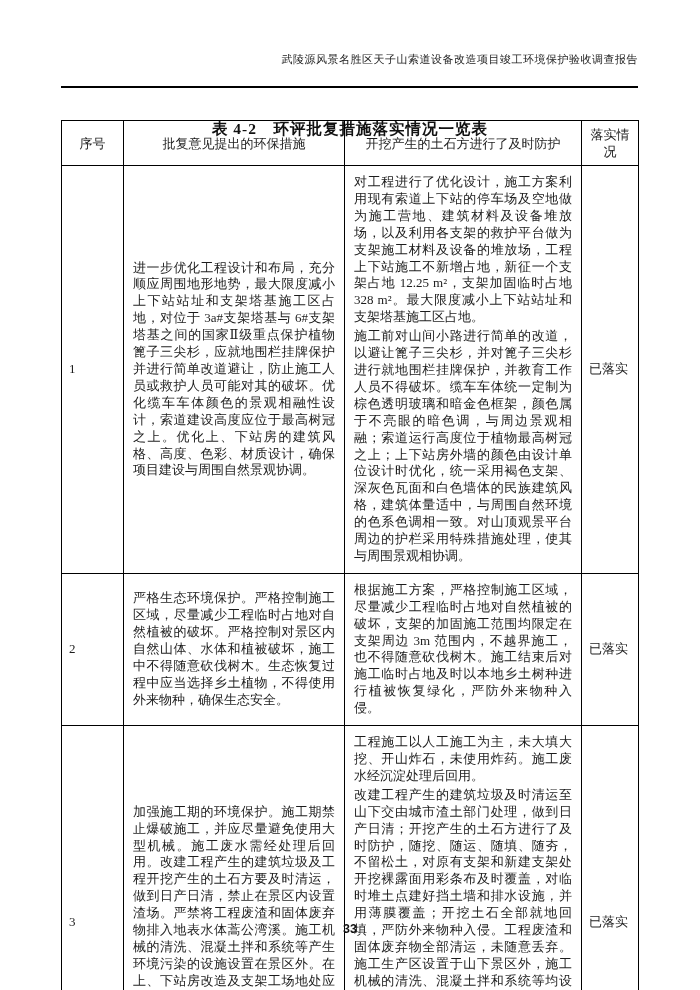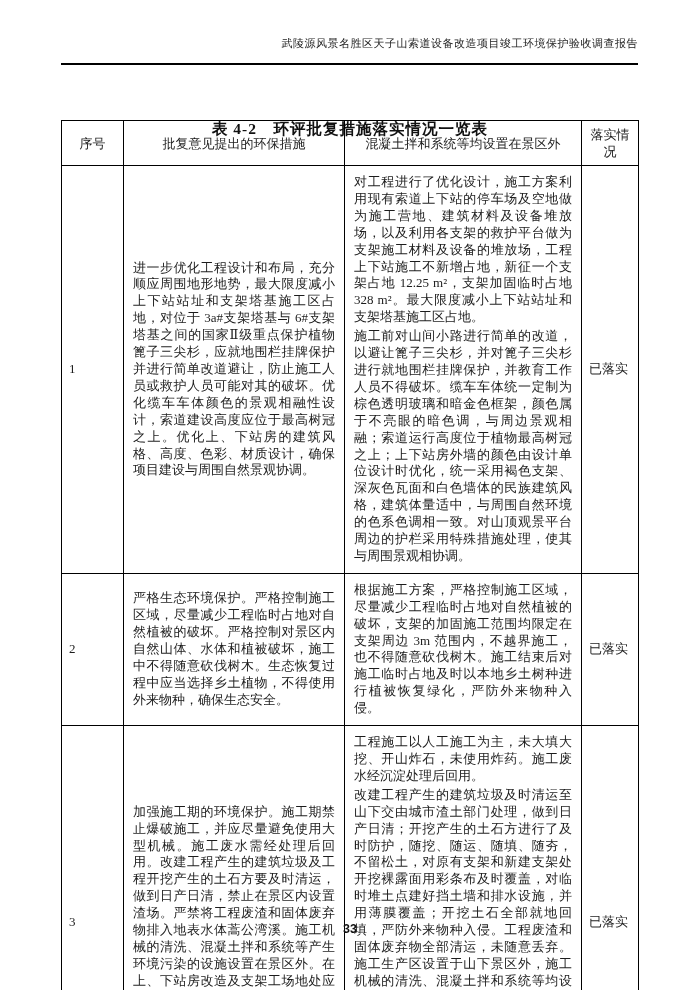--- a/index.html
+++ b/index.html
@@ -8,26 +8,26 @@
     width: 700px; height: 990px;
     font-family: "Liberation Serif", "DejaVu Serif", serif;
     color: #1c1c1c;
     position: relative;
     overflow: hidden;
   }
   .page { position: absolute; inset: 0; background: #fff; }
 
   .doc-header {
     position: absolute;
-    top: 36px; left: 61px; width: 577px;
+    top: 52px; left: 61px; width: 577px;
     text-align: right;
     font-size: 11px;
     letter-spacing: 0.5px;
     color: #222;
-    padding-bottom: 12px;
+    padding-bottom: 19px;
     border-bottom: 2px solid #000;
   }
 
   .doc-title {
     position: absolute;
     top: 90px; left: 0; width: 700px;
     text-align: center;
     font-size: 15.5px;
     font-weight: bold;
     letter-spacing: 1px;
@@ -100,21 +100,21 @@
     <colgroup>
       <col class="c-no">
         <col class="c-meas">
         <col class="c-actual">
         <col class="c-status">
     </colgroup>
     <thead>
       <tr>
         <th>序号</th>
         <th>批复意见提出的环保措施</th>
-        <th>混凝土拌和系统等均设置在景区外</th>
+        <th>开挖产生的土石方进行了及时防护</th>
         <th>落实情况</th>
       </tr>
     </thead>
     <tbody>
       <tr class="row-1">
         <td class="cell-no">1</td>
         <td class="cell-measure">
             <p>进一步优化工程设计和布局，充分顺应周围地形地势，最大限度减小上下站站址和支架塔基施工区占地，对位于 3a#支架塔基与 6#支架塔基之间的国家Ⅱ级重点保护植物篦子三尖杉，应就地围栏挂牌保护并进行简单改道避让，防止施工人员或救护人员可能对其的破坏。优化缆车车体颜色的景观相融性设计，索道建设高度应位于最高树冠之上。优化上、下站房的建筑风格、高度、色彩、材质设计，确保项目建设与周围自然景观协调。</p>
           </td>
         <td class="cell-actual">

